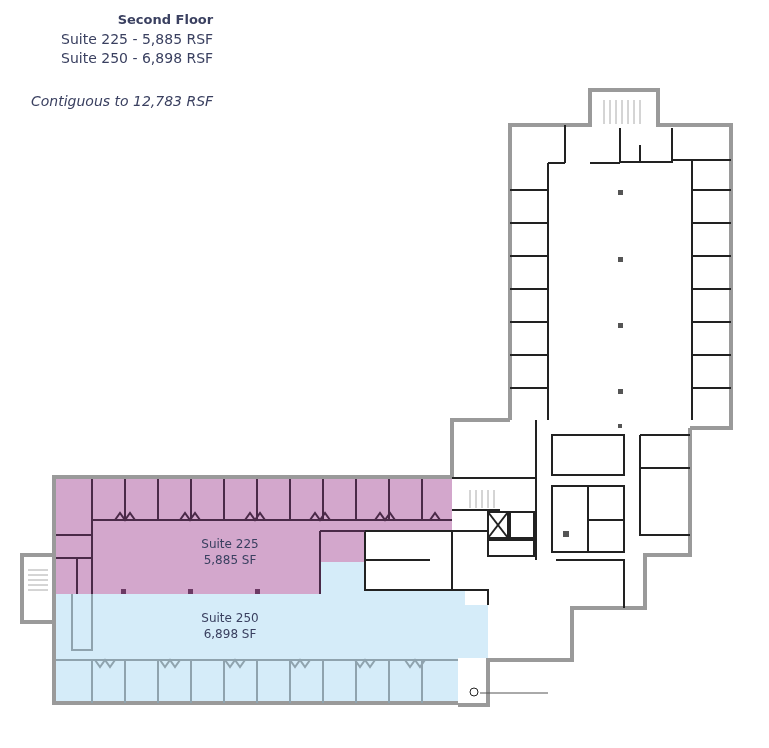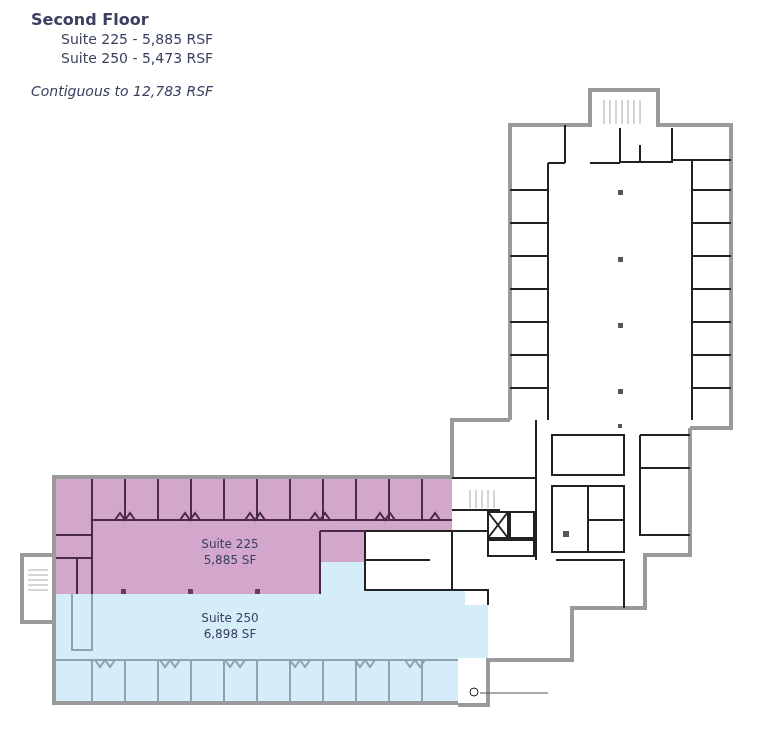--- a/index.html
+++ b/index.html
@@ -1,30 +1,30 @@
 <!DOCTYPE html>
 <html><head>
 <meta charset="utf-8">
 <style>
   html,body{margin:0;padding:0;background:#fff;}
   body{width:769px;height:748px;position:relative;overflow:hidden;font-family:"DejaVu Sans","Liberation Sans",sans-serif;}
   .info{position:absolute;left:31px;top:10px;color:#3a4060;}
-  .info .title{font-weight:bold;font-size:16px;line-height:20px;}
+  .info .title{font-weight:bold;font-size:13px;line-height:20px;text-align:right;}
   .info .line{font-size:14px;line-height:19px;text-align:right;}
-  .info .note{font-style:italic;font-size:14px;line-height:19px;margin-top:14px;}
+  .info .note{font-style:italic;font-size:14px;line-height:19px;margin-top:24px;}
   svg{position:absolute;left:0;top:0;}
   .lbl{font-family:"DejaVu Sans","Liberation Sans",sans-serif;font-size:12px;fill:#3a4060;text-anchor:middle;}
 </style>
 </head>
 <body>
 
 <div class="info">
   <div class="title">Second Floor</div>
   <div class="line">Suite 225 - 5,885 RSF</div>
-  <div class="line">Suite 250 - 5,473 RSF</div>
+  <div class="line">Suite 250 - 6,898 RSF</div>
   <div class="note">Contiguous to 12,783 RSF</div>
 </div>
 
 <svg width="769" height="748" viewBox="0 0 769 748">
 
   <g>
     <polygon points="56,479 452,479 452,531 365,531 365,562 320,562 320,594 56,594" fill="#d3a7cc"></polygon>
   </g>
   <g>
     <polygon points="56,594 320,594 320,562 365,562 365,590 440,590 465,590 465,605 488,605 488,658 458,658 458,703 56,703" fill="#d5ecf9"></polygon>

